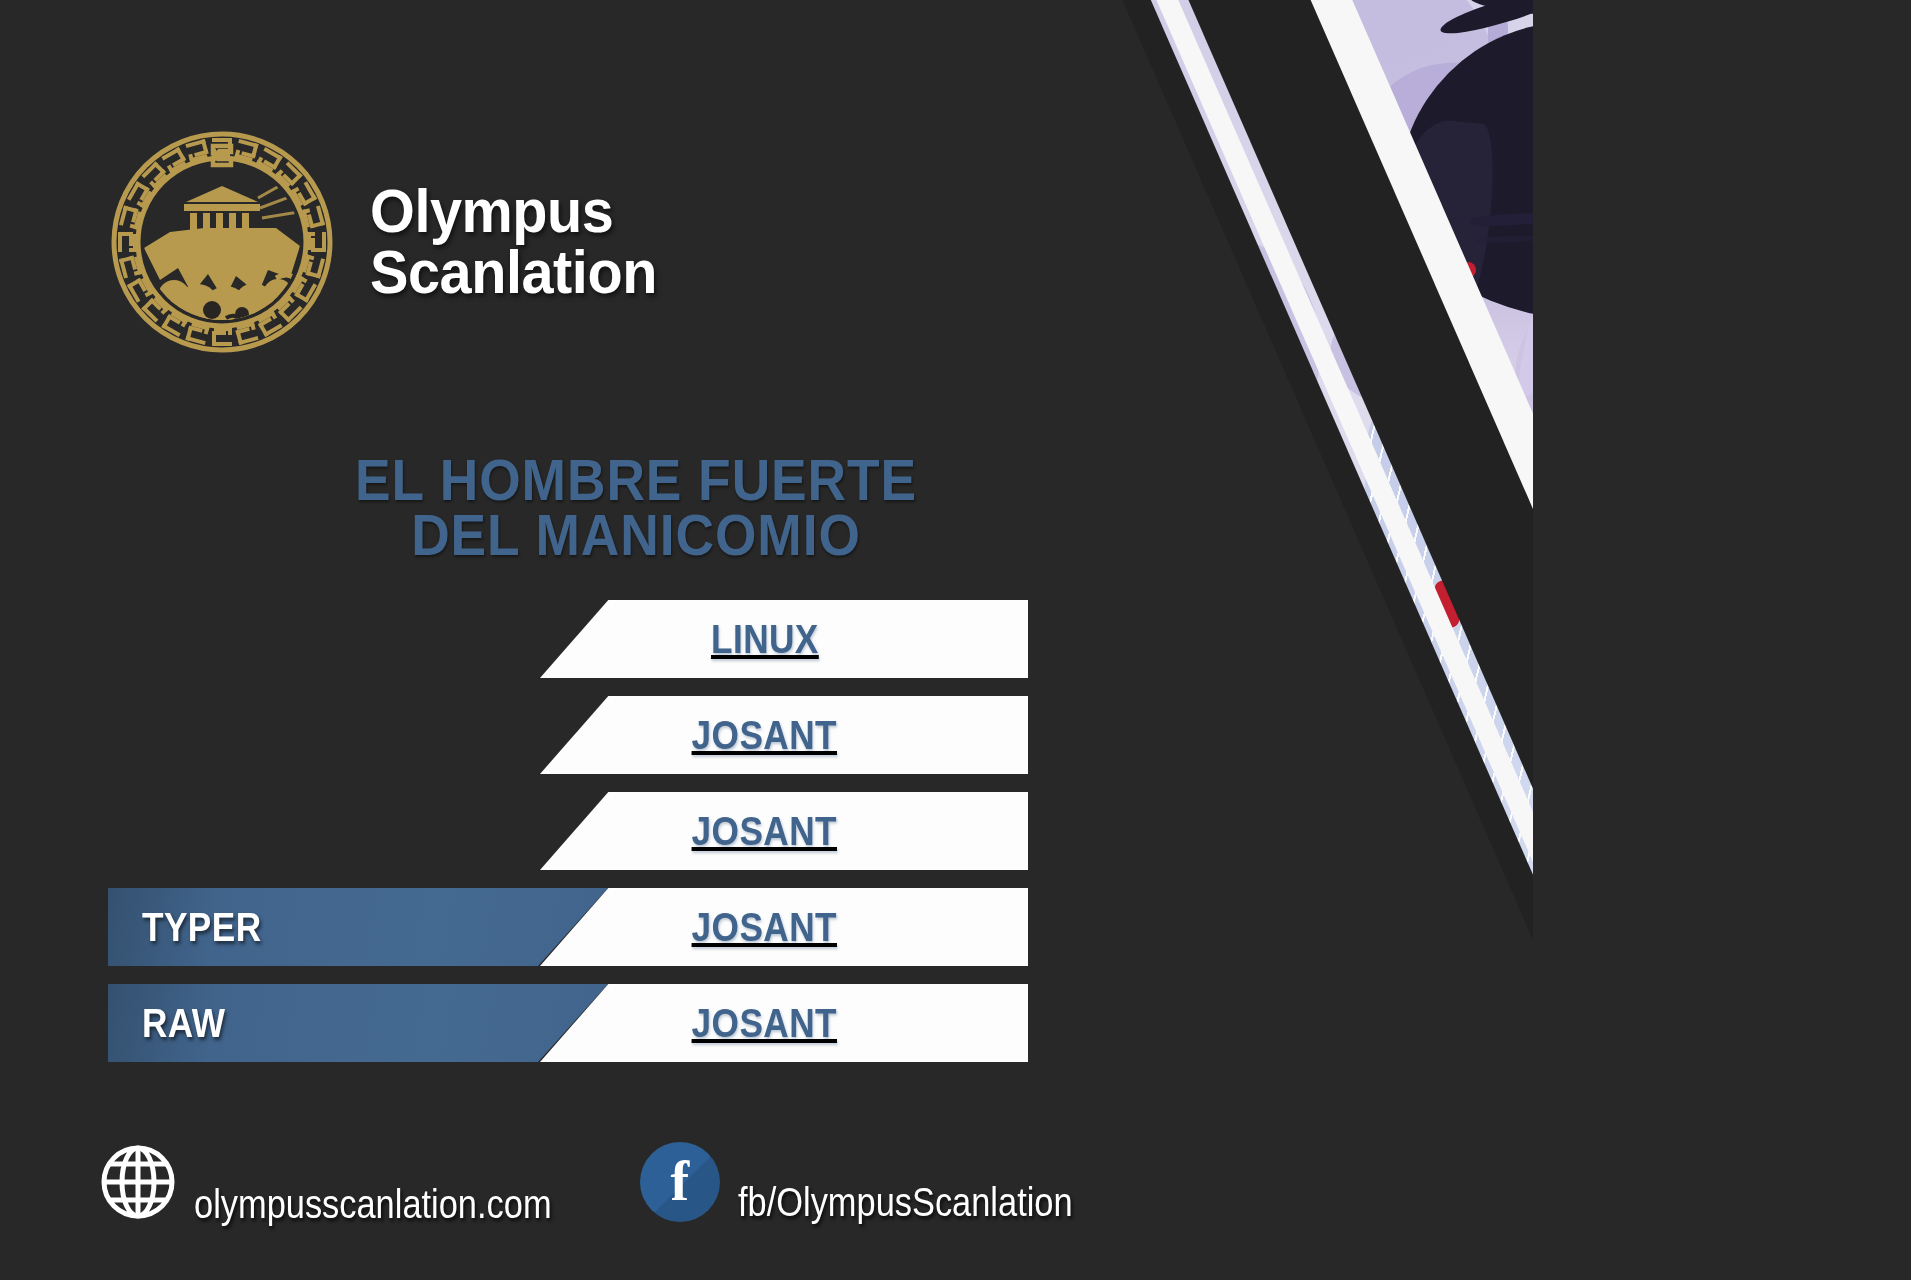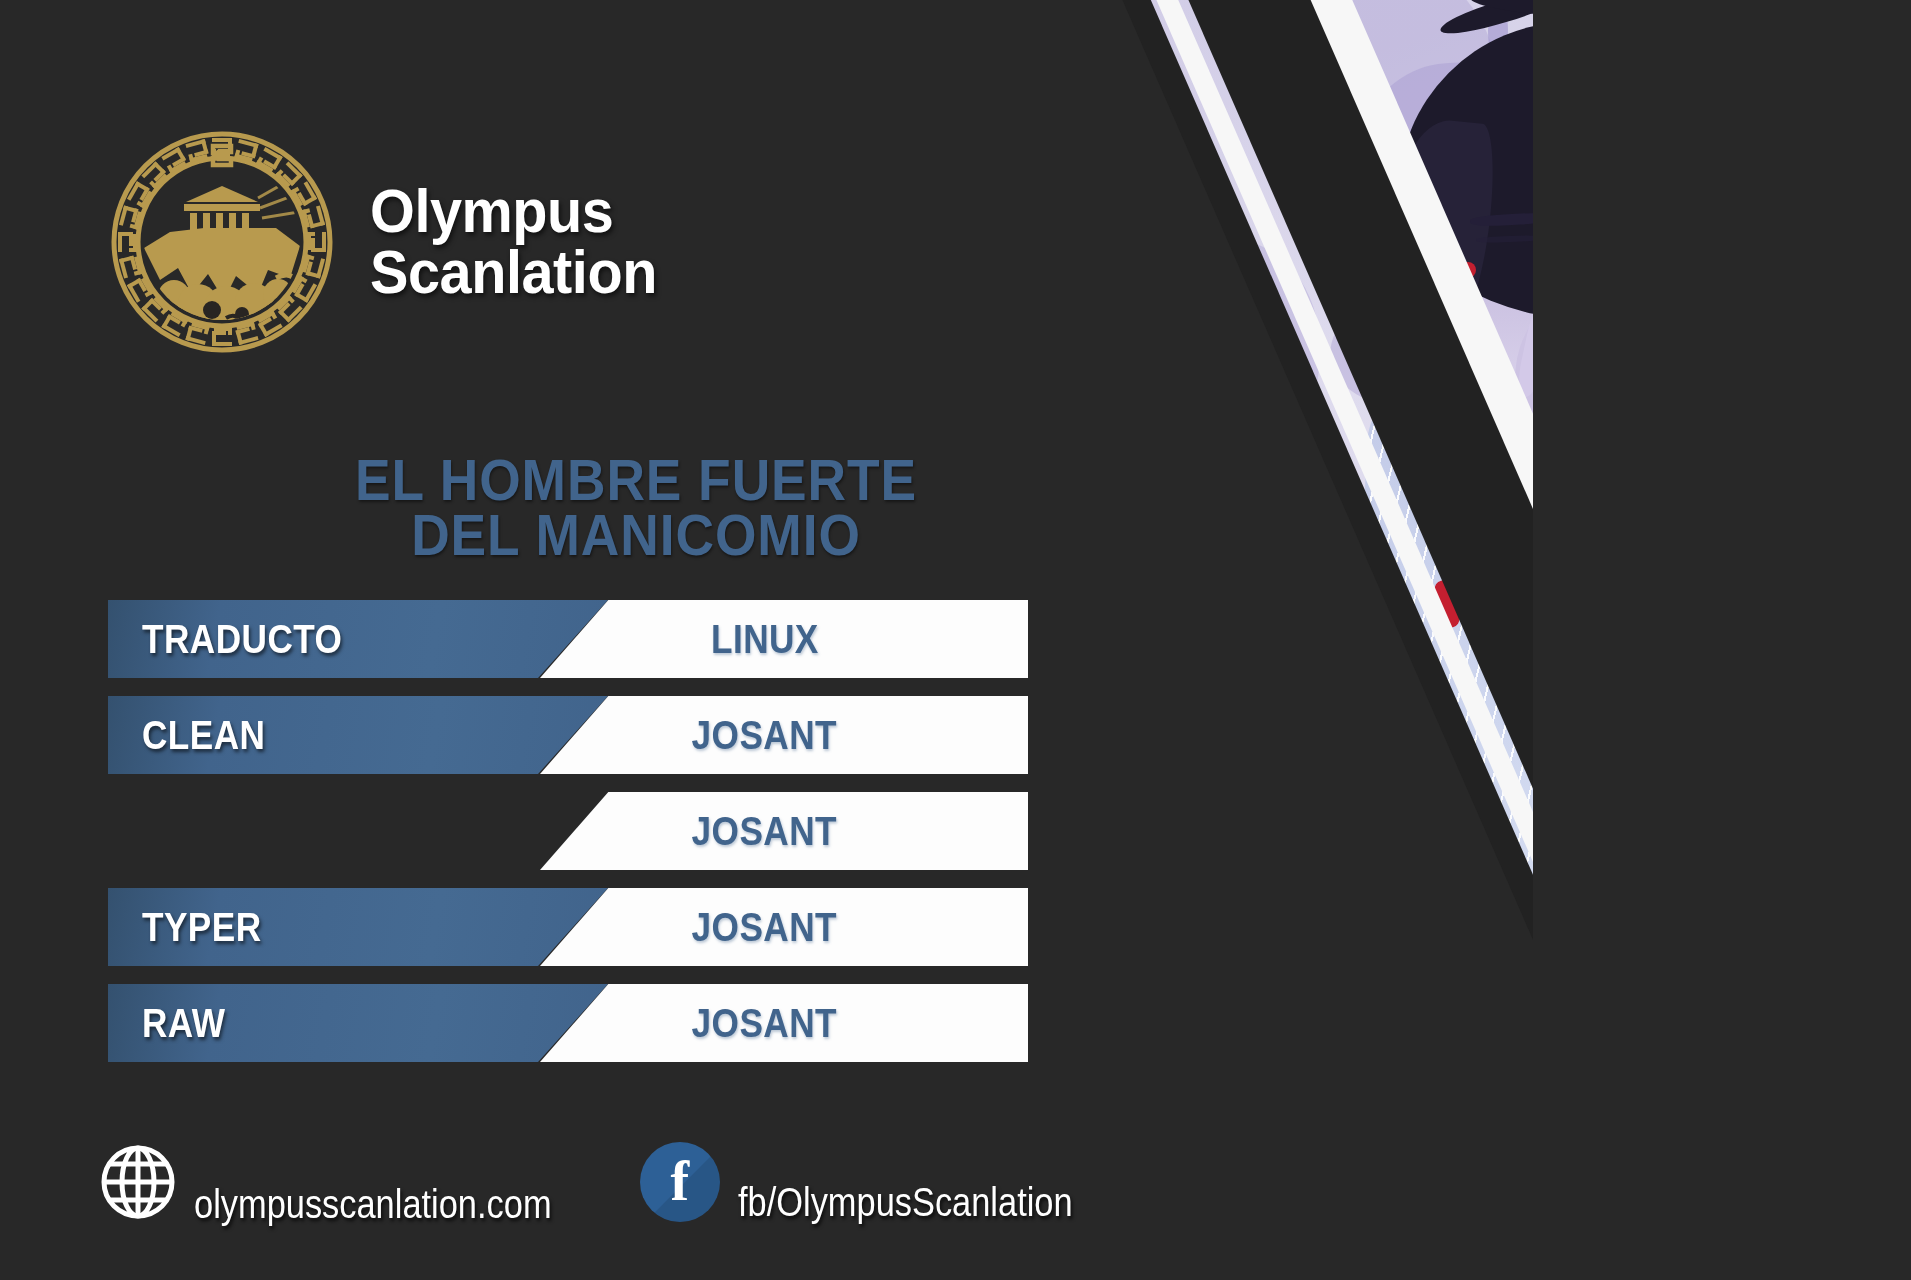--- a/index.html
+++ b/index.html
@@ -104,21 +104,21 @@
     font-size:40px; letter-spacing:.5px; line-height:1;
     font-family:"Liberation Sans Narrow","Liberation Sans",sans-serif;
     transform:scaleX(.88); transform-origin:left center;
     text-shadow:2px 3px 4px rgba(0,0,0,.55);
   }
   .crow .name{
     position:absolute; left:432px; top:0; width:488px; height:78px;
     background:#fdfdfd;
     -webkit-clip-path:polygon(14% 0, 100% 0, 100% 100%, 0 100%);
     clip-path:polygon(14% 0, 100% 0, 100% 100%, 0 100%);
-    display:flex; align-items:center; justify-content:center;
+    display:flex; align-items:center; justify-content:center;text-decoration:underline;
   }
   .crow .name b{
     color:#41648c; font-weight:bold; font-size:40px; letter-spacing:.5px; line-height:1;
     font-family:"Liberation Sans Narrow","Liberation Sans",sans-serif;
     transform:scaleX(.88) translateX(-22px);
     text-shadow:1px 2px 3px rgba(65,100,140,.35);
   }
 
   
   .footer{ position:absolute; left:96px; top:1140px; display:flex; align-items:center; }
@@ -393,32 +393,26 @@
     </div>
 
     <div class="series-title">
       <span>EL HOMBRE FUERTE</span>
       <span>DEL MANICOMIO</span>
     </div>
 
     <div class="credits">
 
       <div class="crow">
-        <div class="role">
-          <b>TRADUCTO</b>
-        </div>
         <div class="name">
           <b>LINUX</b>
         </div>
       </div>
 
       <div class="crow">
-        <div class="role">
-          <b>CLEAN</b>
-        </div>
         <div class="name">
           <b>JOSANT</b>
         </div>
       </div>
 
       <div class="crow">
         <div class="name">
           <b>JOSANT</b>
         </div>
       </div>

